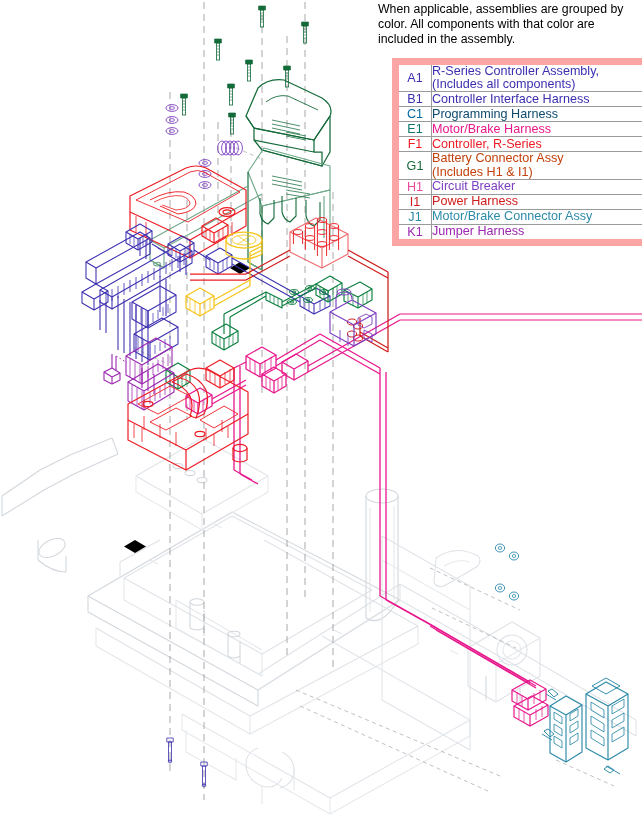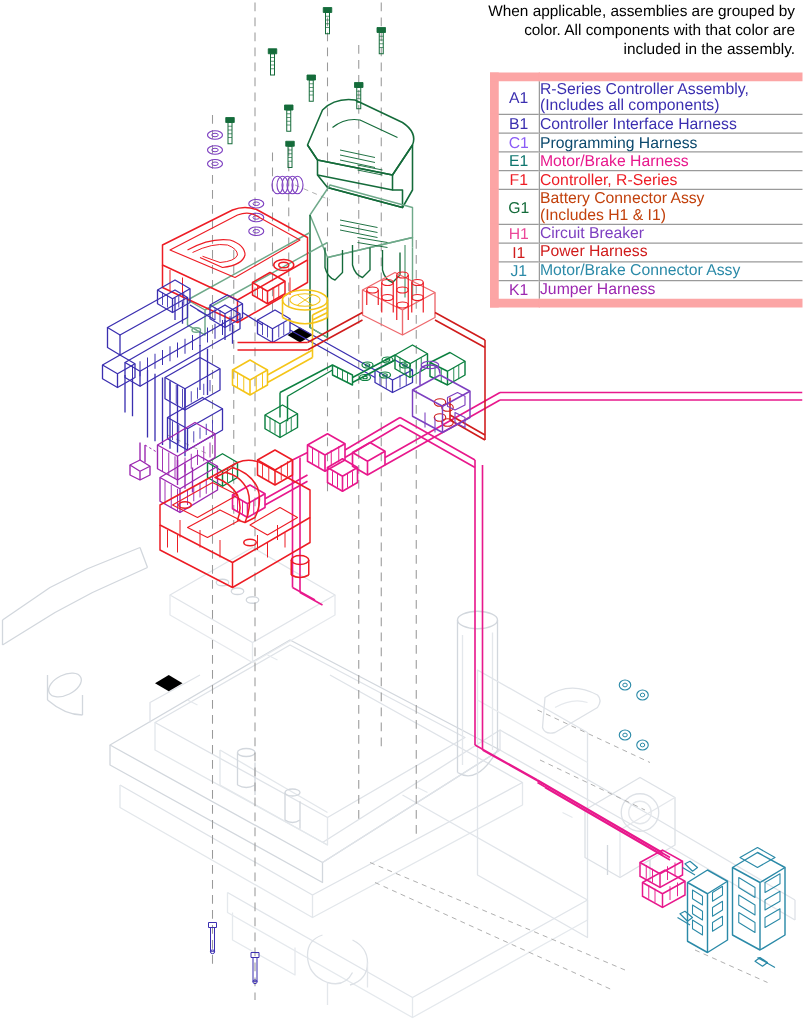--- a/index.html
+++ b/index.html
@@ -3,21 +3,21 @@
 <meta charset="utf-8">
 <style>
   html,body{margin:0;padding:0;background:#ffffff;}
   body{width:642px;height:818px;position:relative;overflow:hidden;
        font-family:"Liberation Sans",sans-serif;-webkit-font-smoothing:antialiased;}
   #stage{position:absolute;left:0;top:0;width:642px;height:818px;}
   svg{display:block;}
 
   
   #legend-header{position:absolute;left:378px;top:2px;width:258px;
-      font-size:12.3px;line-height:15.2px;color:#000;text-align:right;}
+      font-size:12.3px;line-height:15.2px;color:#000;text-align:left;}
 
   
   #legend-table{position:absolute;left:392px;top:58px;width:262px;
       border:7px solid #fca5a5;border-collapse:collapse;background:#fff;}
   #legend-table tr{border-bottom:1px solid #9a9a9a;}
   #legend-table tr:last-child{border-bottom:none;}
   #legend-table td{padding:0;vertical-align:middle;}
   td.code{width:32px;text-align:center;font-size:12.6px;
       border-right:1px solid #9a9a9a;padding:2px 0;white-space:nowrap;}
   td.desc{padding:2px 0 2px 7px;font-size:12.6px;line-height:13.4px;}
@@ -528,21 +528,21 @@
       <td class="desc" style="color:#3b2fb0">
         <span class="sub">R-Series Controller Assembly,</span>
         <span class="sub">(Includes all components)</span>
       </td>
     </tr>
     <tr>
       <td class="code" style="color:#3b2fb0">B1</td>
       <td class="desc" style="color:#3b2fb0">Controller Interface Harness</td>
     </tr>
     <tr>
-      <td class="code" style="color:#8b5cf6">C1</td>
+      <td class="code" style="color:#0369a1">C1</td>
       <td class="desc" style="color:#0c4a6e">Programming Harness</td>
     </tr>
     <tr>
       <td class="code" style="color:#0f766e">E1</td>
       <td class="desc" style="color:#e8188c">Motor/Brake Harness</td>
     </tr>
     <tr>
       <td class="code" style="color:#ed1c24">F1</td>
       <td class="desc" style="color:#ed1c24">Controller, R-Series</td>
     </tr>

